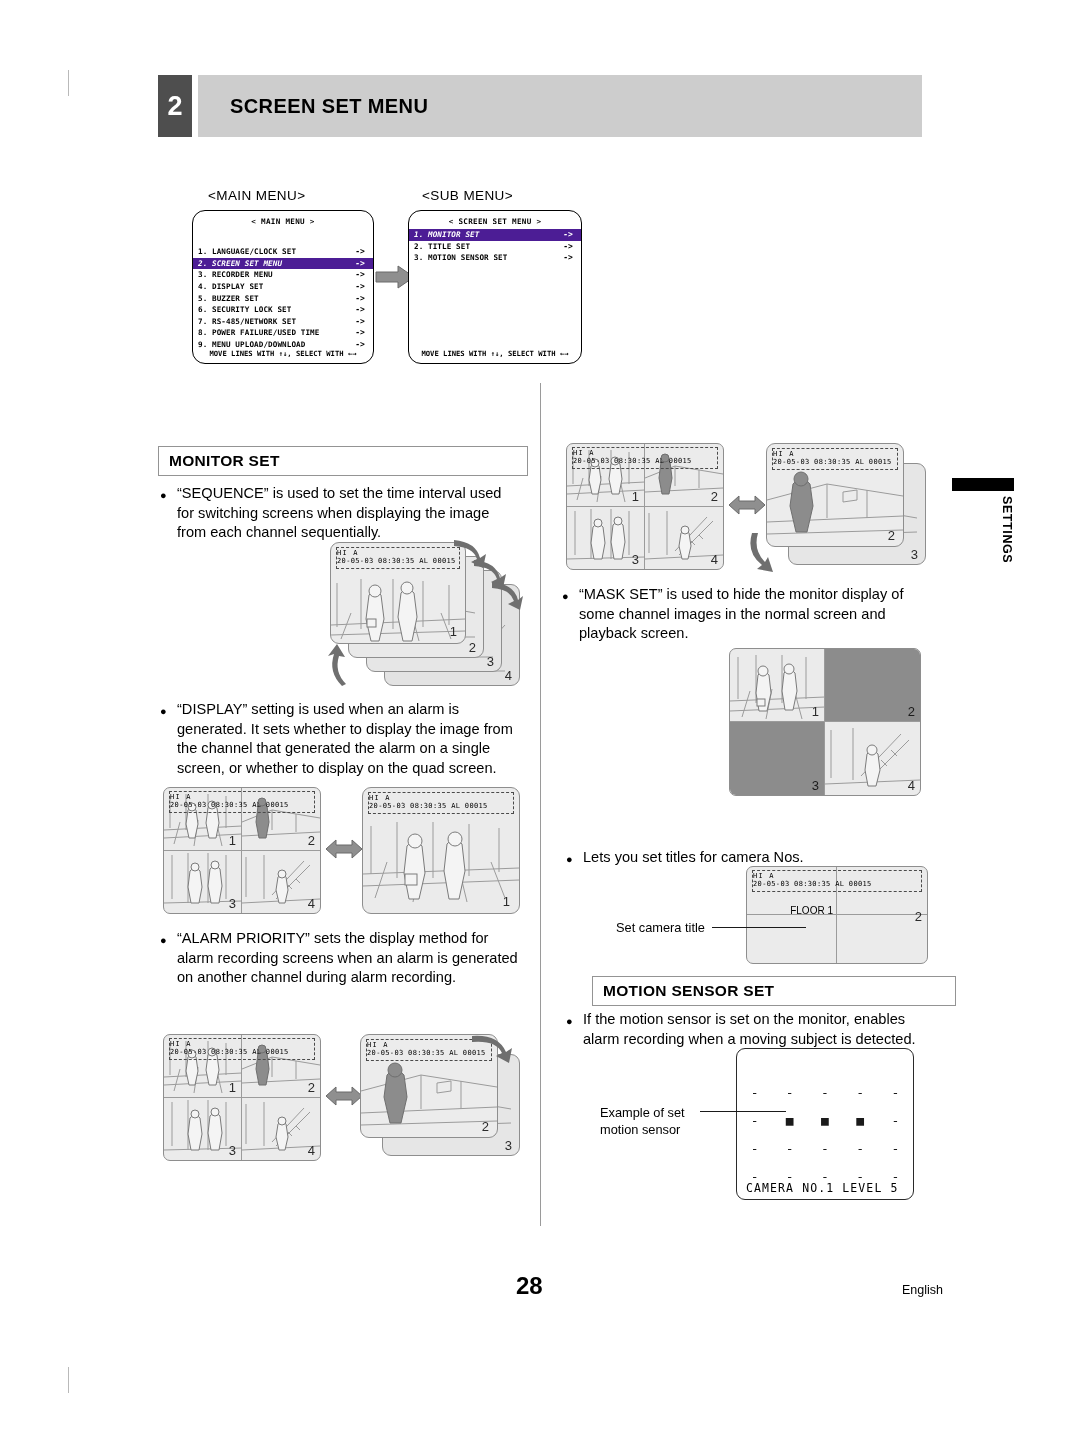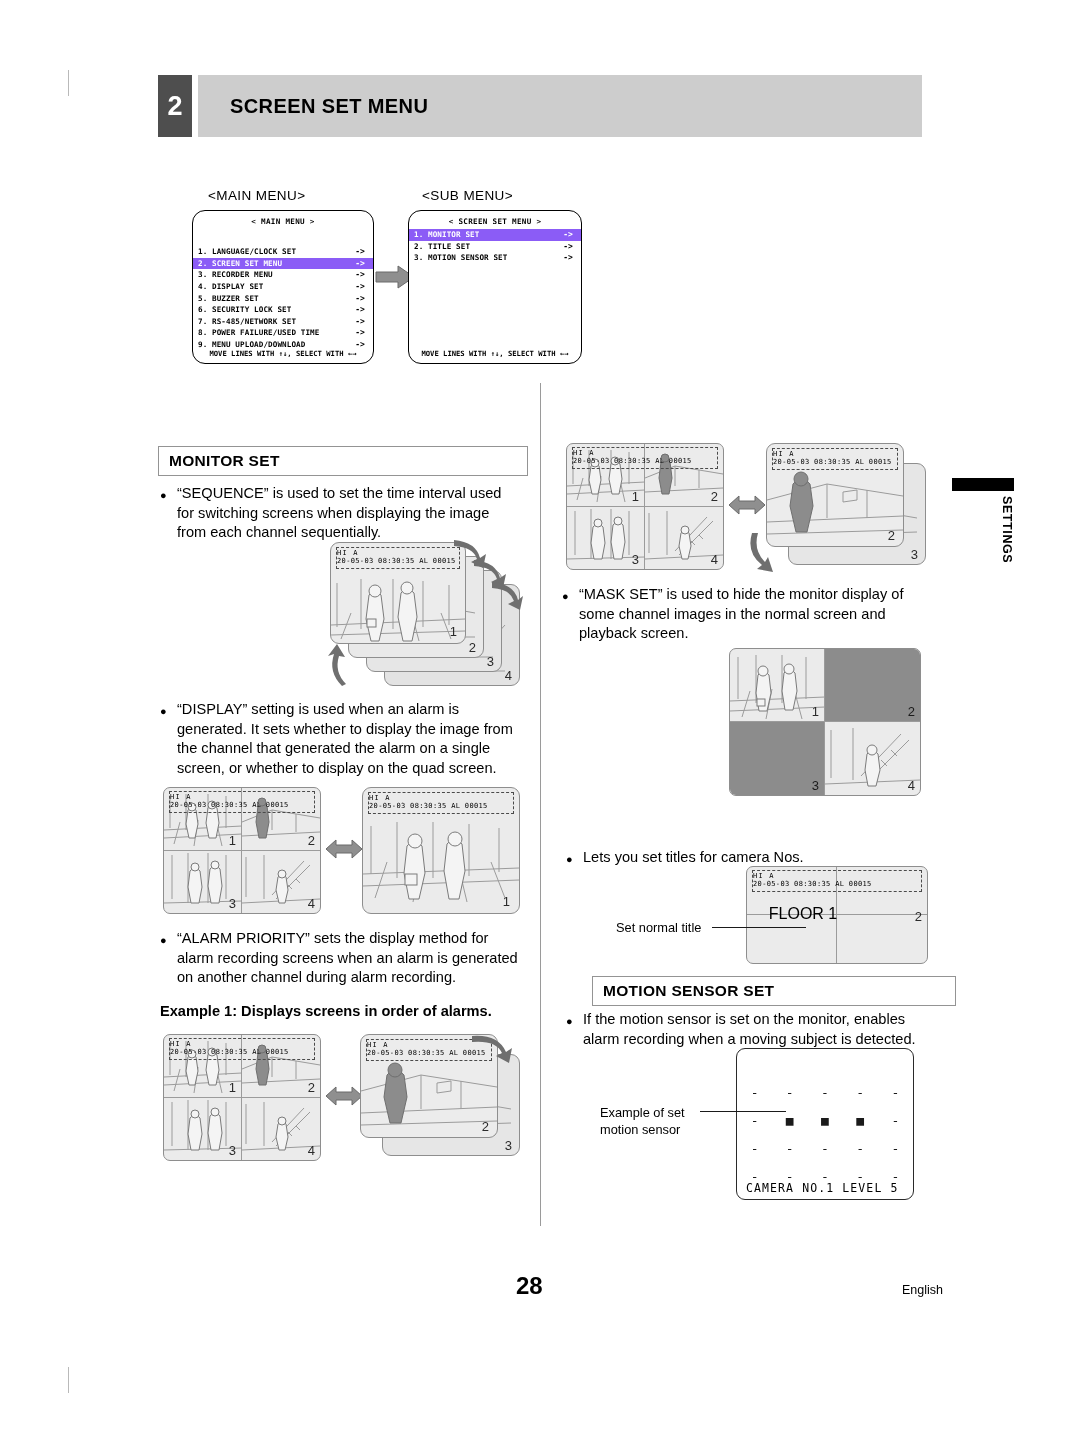--- a/index.html
+++ b/index.html
@@ -23,21 +23,21 @@
   .cap-main{left:12px;top:0;}
   .cap-sub{left:226px;top:0;}
   .osdbox{position:absolute;top:22px;border:1.6px solid #000;border-radius:13px;background:#fff;
           font-family:"DejaVu Sans Mono",monospace;overflow:hidden;}
   .osd-main{left:-4px;width:180px;height:152px;}
   .osd-sub{left:212px;width:172px;height:152px;}
   .osd-title{text-align:center;font-size:7.6px;margin-top:6px;letter-spacing:.3px;font-weight:bold;}
   .osd-row{position:relative;height:11.6px;font-size:7.6px;padding:0 7px 0 5px;font-weight:bold;
            display:flex;align-items:center;letter-spacing:.1px;}
   .osd-row .arr{position:absolute;right:8px;font-size:8px;font-weight:bold;}
-  .osd-row.hl{background:#8b5cf6;color:#fff;}
+  .osd-row.hl{background:#4c1d95;color:#fff;font-style:italic;}
   .osd-foot{position:absolute;bottom:5px;left:0;right:0;text-align:center;font-size:7.2px;font-weight:bold;}
   .arrow-big{position:absolute;left:180px;top:78px;width:38px;height:22px;}
 
   
   .sectbar{position:absolute;left:158px;top:392px;width:370px;height:30px;background:#ebebeb;}
   .sectbar .tick{position:absolute;left:0;top:0;width:9px;height:30px;background:#8a8a8a;}
   .sectbar .txt{position:absolute;left:22px;top:0;height:30px;display:flex;align-items:center;
                 font-size:19px;font-weight:bold;}
 
   .boxhead{position:absolute;border:1.3px solid #949494;background:#fff;height:28px;
@@ -309,21 +309,20 @@
       <rect class="fg" x="42" y="56" width="12" height="11"></rect>
     </svg>
     <div class="chnum" style="right:9px;bottom:4px;">1</div>
   </div>
 
   <div class="para" style="left:160px;top:929px;width:362px;">
     <span class="bullet">●</span>
     <span class="ptxt">“ALARM PRIORITY” sets the display method for alarm recording screens when an alarm is generated on another channel during alarm recording.</span>
   </div>
 
-  <div class="plaintxt bold" style="left:160px;top:1002px;width:370px;">Example 1: Displays screens in order of alarms.</div>
 
   <div class="quad" style="left:163px;top:1034px;width:156px;height:125px;">
     <div class="qcell tl">
       <svg width="78" height="62">
         <path class="ln" d="M6 8 L6 40 M22 6 L22 42 M44 6 L44 42 M62 8 L62 40 M0 42 L78 38 M0 50 L78 46 M16 34 L10 56 M34 32 L30 58 M52 32 L58 58"></path>
         <path class="fg" d="M24 22 q4 -5 8 0 l2 14 -3 14 -6 0 -3 -14 z"></path>
           <circle class="fg" cx="28" cy="19" r="4"></circle>
         <path class="fg" d="M44 20 q4 -5 9 0 l2 15 -3 15 -7 0 -3 -15 z"></path>
           <circle class="fg" cx="48" cy="17" r="4"></circle>
       </svg>
@@ -510,24 +509,24 @@
     <div class="qcell tl"></div>
     <div class="qcell tr">
       <div class="n" style="bottom:-10px;">2</div>
     </div>
     <div class="qcell bl"></div>
     <div class="qcell br"></div>
     <div class="osdtext" style="top:3px;">
       <div class="l1">HI  A</div>
       <div class="l2">20-05-03 08:30:35 AL   00015</div>
     </div>
-    <div style="position:absolute;left:0;top:38px;width:50%;text-align:center;padding-right:4px;box-sizing:border-box;font-size:16px;margin-left:13px;">FLOOR 1</div>
-  </div>
-
-  <div class="titletxt" style="left:616px;top:920px;">Set normal title</div>
+    <div style="position:absolute;left:0;top:38px;width:50%;text-align:right;padding-right:4px;box-sizing:border-box;font-size:10px;">FLOOR 1</div>
+  </div>
+
+  <div class="titletxt" style="left:616px;top:920px;">Set camera title</div>
   <div class="leader" style="left:712px;top:927px;width:94px;"></div>
 
   <div class="boxhead" style="left:566px;top:976px;width:352px;margin-left:26px;">MOTION SENSOR SET</div>
 
   <div class="para" style="left:566px;top:1010px;width:372px;">
     <span class="bullet">●</span>
     <span class="ptxt">If the motion sensor is set on the monitor, enables alarm recording when a moving subject is detected.</span>
   </div>
 
   <div class="scr" style="left:736px;top:1048px;width:176px;height:150px;background:#ffffff;border-color:#2a2a2a;">

